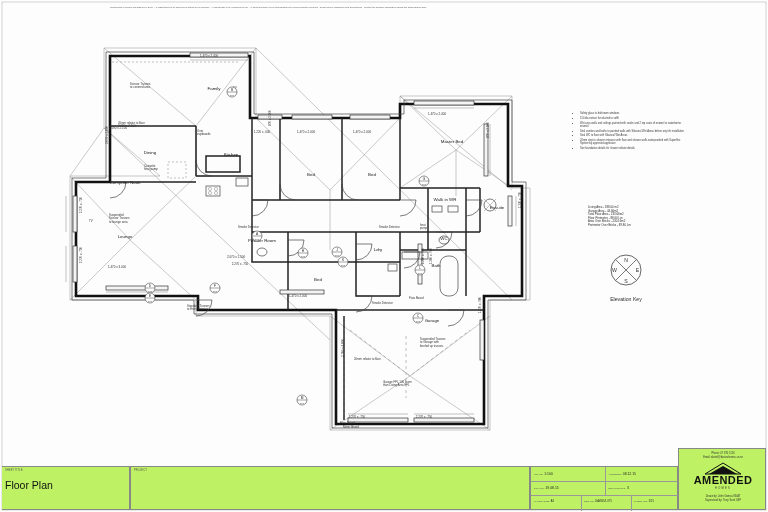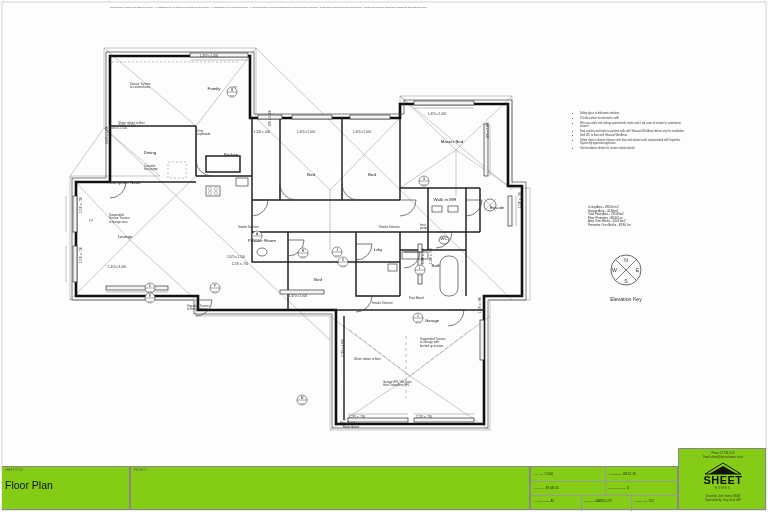--- a/index.html
+++ b/index.html
@@ -72,21 +72,21 @@
   .compass-label {
     font-size: 5.2px;
     color: #2d2d2d;
     margin-top: 2px;
   }
 
   
   .tb {
     position: absolute;
     border: 0.6px solid #888;
-    background: #84cc16;
+    background: #bef264;
   }
   .tb-line { position: absolute; background: #999; }
 
   #tb-sheet   { left: 2px;   top: 466px; width: 128px; height: 44px; border-left: none; }
   #tb-project { left: 130px; top: 466px; width: 400px; height: 44px; }
   #tb-data    { left: 530px; top: 466px; width: 148px; height: 44px; }
   #tb-logo    { left: 678px; top: 448px; width: 88px; height: 62px; }
 
   .tb-cap {
     font-size: 2.6px;
@@ -498,19 +498,19 @@
     </div>
   </div>
 
   <div class="tb" id="tb-logo">
     <div class="logo-txt" style="position:absolute;left:0;top:3px;width:88px;">Phone: 07 870 1126</div>
     <div class="logo-txt" style="position:absolute;left:0;top:7px;width:88px;">Email: daniel@davieshomes.co.nz</div>
     <svg style="position:absolute;left:24px;top:12px;" width="40" height="14" viewBox="0 0 40 14">
       <path d="M2 13 L20 2 L38 13 Z" fill="none" stroke="#111" stroke-width="1"></path>
       <path d="M6 13 L20 5 L34 13 Z" fill="#111"></path>
     </svg>
-    <div class="logo-word" style="position:absolute;left:0;top:26px;width:88px;">SHEET</div>
+    <div class="logo-word" style="position:absolute;left:0;top:26px;width:88px;">AMENDED</div>
     <div class="logo-sub" style="position:absolute;left:0;top:38px;width:88px;">HOMES</div>
     <div class="logo-txt" style="position:absolute;left:0;top:46px;width:88px;">Drawn by:  John Gomas NDAT</div>
     <div class="logo-txt" style="position:absolute;left:0;top:50px;width:88px;">Supervised by: Terry Scott LBP</div>
   </div>
 
 </div>
 
 </body></html>

